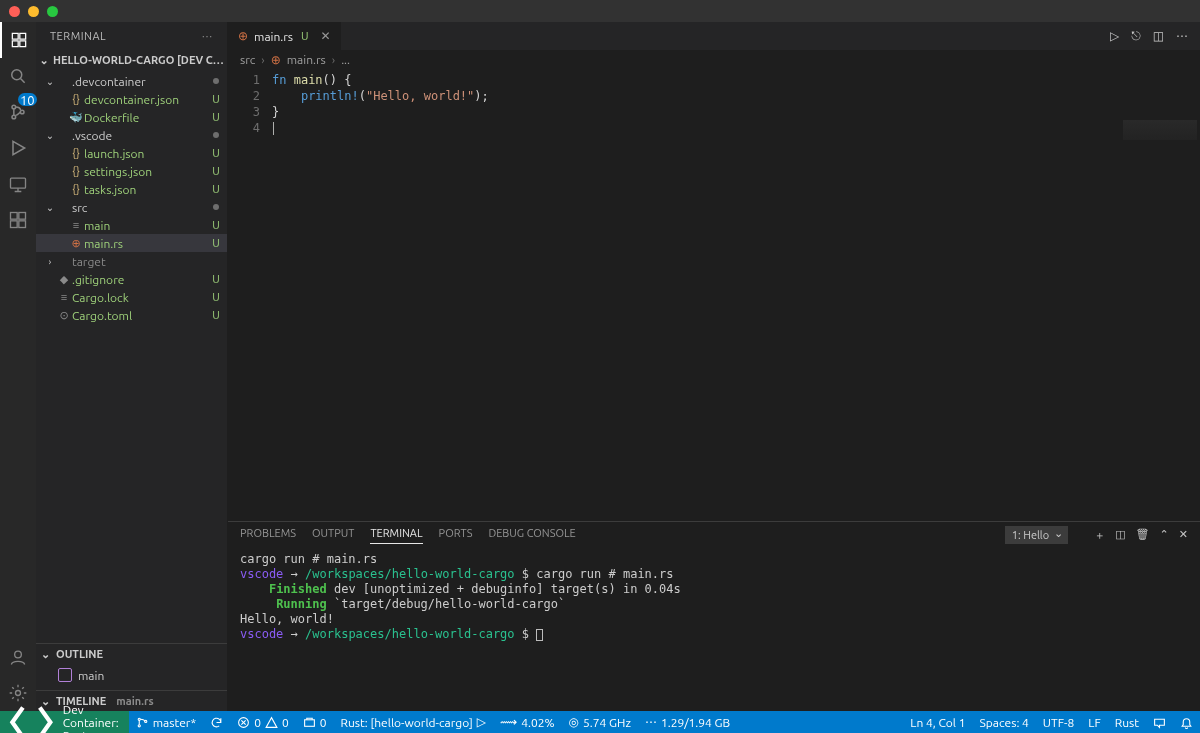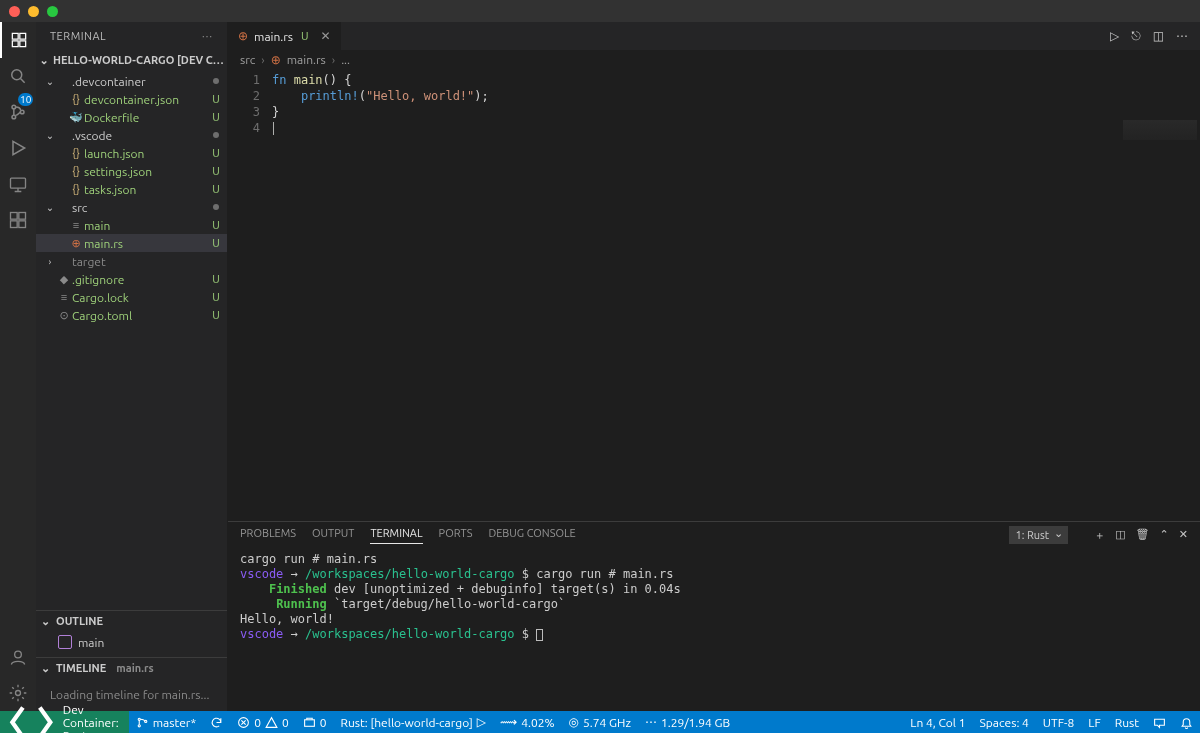--- a/index.html
+++ b/index.html
@@ -204,21 +204,21 @@
 .sb-remote {
   background: #16825d; height: 100%;
   display: flex; align-items: center; padding: 0 10px 0 6px; gap: 6px;
 }
 .sb-item { display: flex; align-items: center; gap: 4px; padding: 0 7px; cursor: pointer; height: 100%; }
 .sb-spacer { flex: 1; }
 .sb-item svg { width: 13px; height: 13px; }
 .badge-10 {
   position: absolute; top: 93px; left: 18px;
   background: #007acc; color: #fff;
-  font-size: 10px; border-radius: 7px;
+  font-size: 13px; border-radius: 7px;
   min-width: 14px; height: 13px;
   display: flex; align-items: center; justify-content: center;
   padding: 0 2px;
 }
 .ab-item.has-badge { position: relative; }
 </style>
 </head>
 <body>
 
 <div class="titlebar">
@@ -396,21 +396,20 @@
         </div>
       </div>
     </div>
 
     <div class="timeline-section">
       <div class="panel-label">
         <span class="chev">⌄</span>
         <span>TIMELINE</span>
         <span class="timeline-file">main.rs</span>
       </div>
-      <div class="timeline-body">Loading timeline for main.rs...</div>
     </div>
   </div>
 
   <div class="editor-area">
     <div class="tabbar">
       <div class="tab">
         <span class="rust">⊕</span>
         <span>main.rs</span>
         <span class="u">U</span>
         <span class="close">✕</span>
@@ -443,21 +442,21 @@
     </div>
 
     <div class="panel" style="height:190px;">
       <div class="panel-tabs">
         <span class="pt">PROBLEMS</span>
         <span class="pt">OUTPUT</span>
         <span class="pt active">TERMINAL</span>
         <span class="pt">PORTS</span>
         <span class="pt">DEBUG CONSOLE</span>
         <span class="spacer"></span>
-        <span class="term-picker">1: Rust</span>
+        <span class="term-picker">1: Hello</span>
         <div class="panel-actions" style="margin-left:10px;">
           <span>＋</span>
           <span>◫</span>
           <span>🗑</span>
           <span>⌃</span>
           <span>✕</span>
         </div>
       </div>
       <div class="terminal" id="terminal"><div><span>cargo run # main.rs</span></div><div><span class="t-prompt">vscode</span><span> → </span><span class="t-path">/workspaces/hello-world-cargo</span><span> $ cargo run # main.rs</span></div><div><span>    </span><span class="t-green">Finished</span><span> dev [unoptimized + debuginfo] target(s) in 0.04s</span></div><div><span>     </span><span class="t-green">Running</span><span> `target/debug/hello-world-cargo`</span></div><div><span>Hello, world!</span></div><div><span class="t-prompt">vscode</span><span> → </span><span class="t-path">/workspaces/hello-world-cargo</span><span> $ </span><span class="t-block-cursor"></span></div></div>
     </div>

